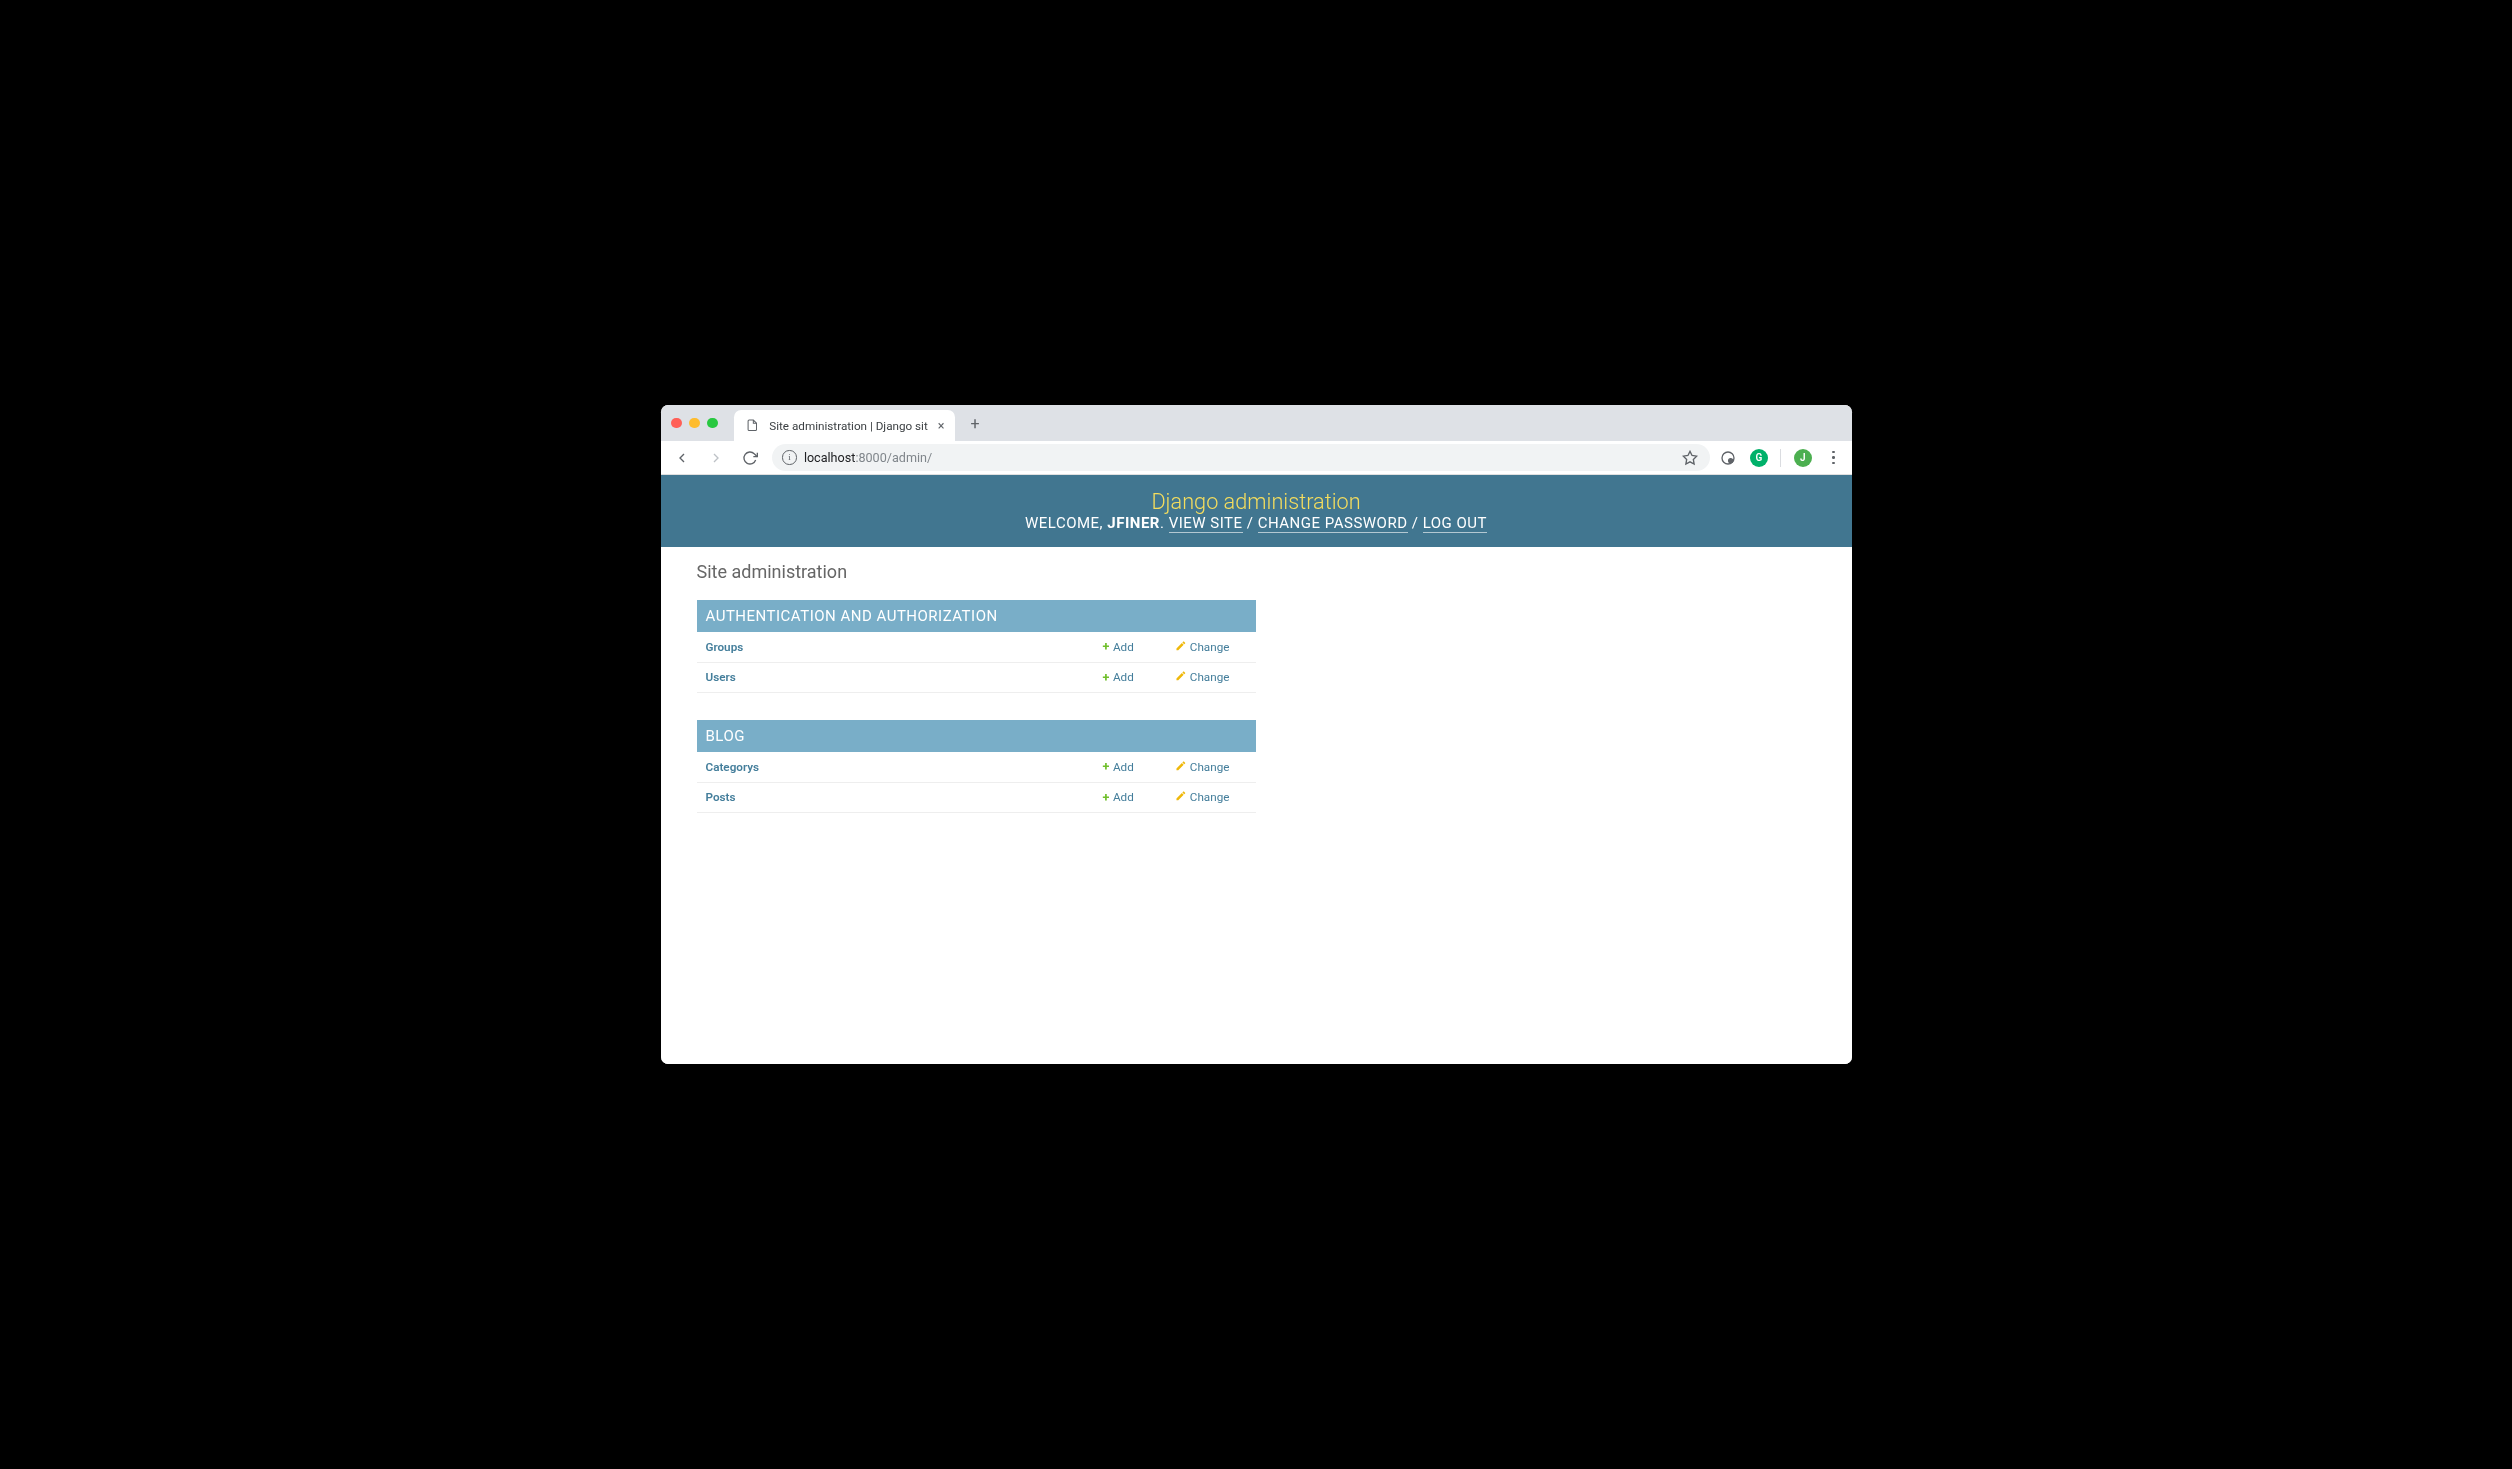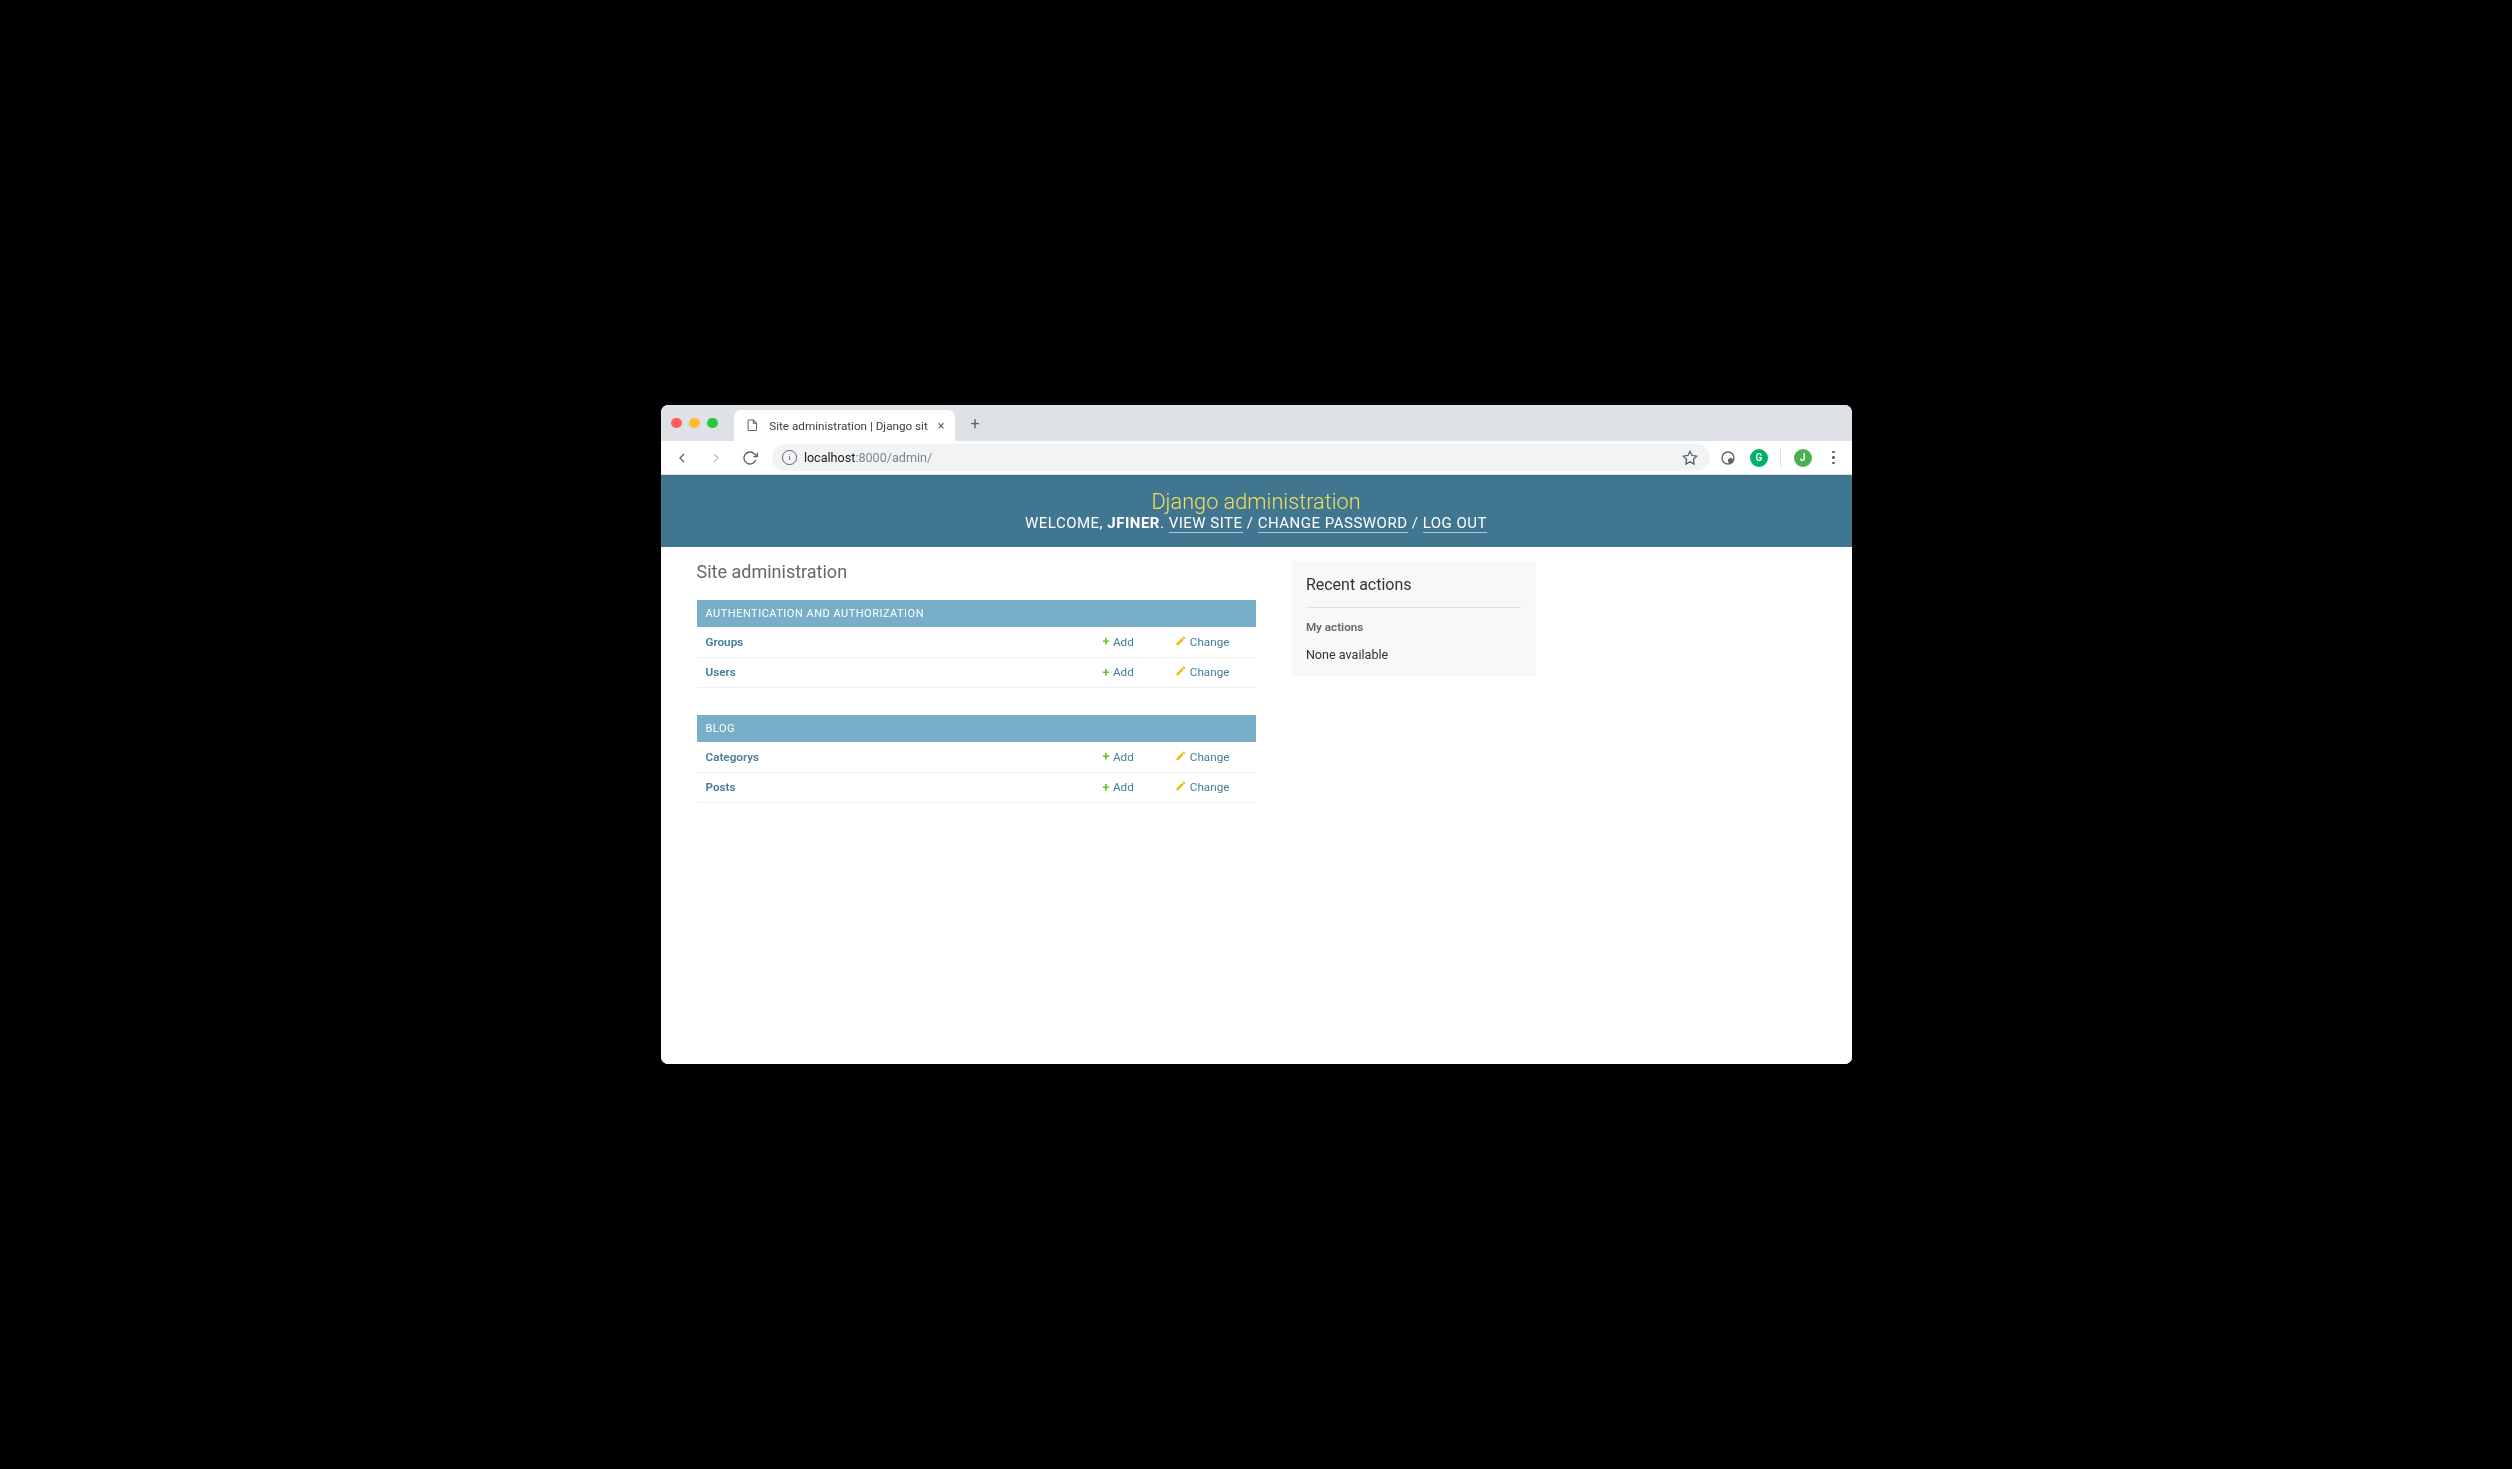--- a/index.html
+++ b/index.html
@@ -185,21 +185,21 @@
       margin-bottom: 18px;
     }
     .module {
       margin-bottom: 27px;
       border: none;
     }
     .module-caption {
       background: #79aec8;
       color: #fff;
       padding: 7.2px 9px;
-      font-size: 11px;
+      font-size: 15px;
       font-weight: 400;
       letter-spacing: 0.5px;
     }
     .model-row {
       display: flex;
       align-items: center;
       padding: 7.2px 9px;
       border-bottom: 0.9px solid #eee;
       font-size: 11.7px;
     }
@@ -388,22 +388,17 @@
                   <span class="pencil-icon"><svg viewBox="0 0 24 24" fill="currentColor">
                       <path d="M3 17.25V21h3.75L17.81 9.94l-3.75-3.75L3 17.25zM20.71 7.04a1 1 0 0 0 0-1.41l-2.34-2.34a1 1 0 0 0-1.41 0l-1.83 1.83 3.75 3.75 1.83-1.83z"></path>
                     </svg></span> 
                   <span>Change</span>
                 </a>
               </div>
             </div>
           </div>
       </div>
 
-      <div class="sidebar-col">
-        <h2 class="sidebar-title">Recent actions</h2>
-        <h3 class="sidebar-subtitle">My actions</h3>
-        <p class="sidebar-empty">None available</p>
-      </div>
     </div>
   </div>
 
 </div>
 
 
 </body></html>

